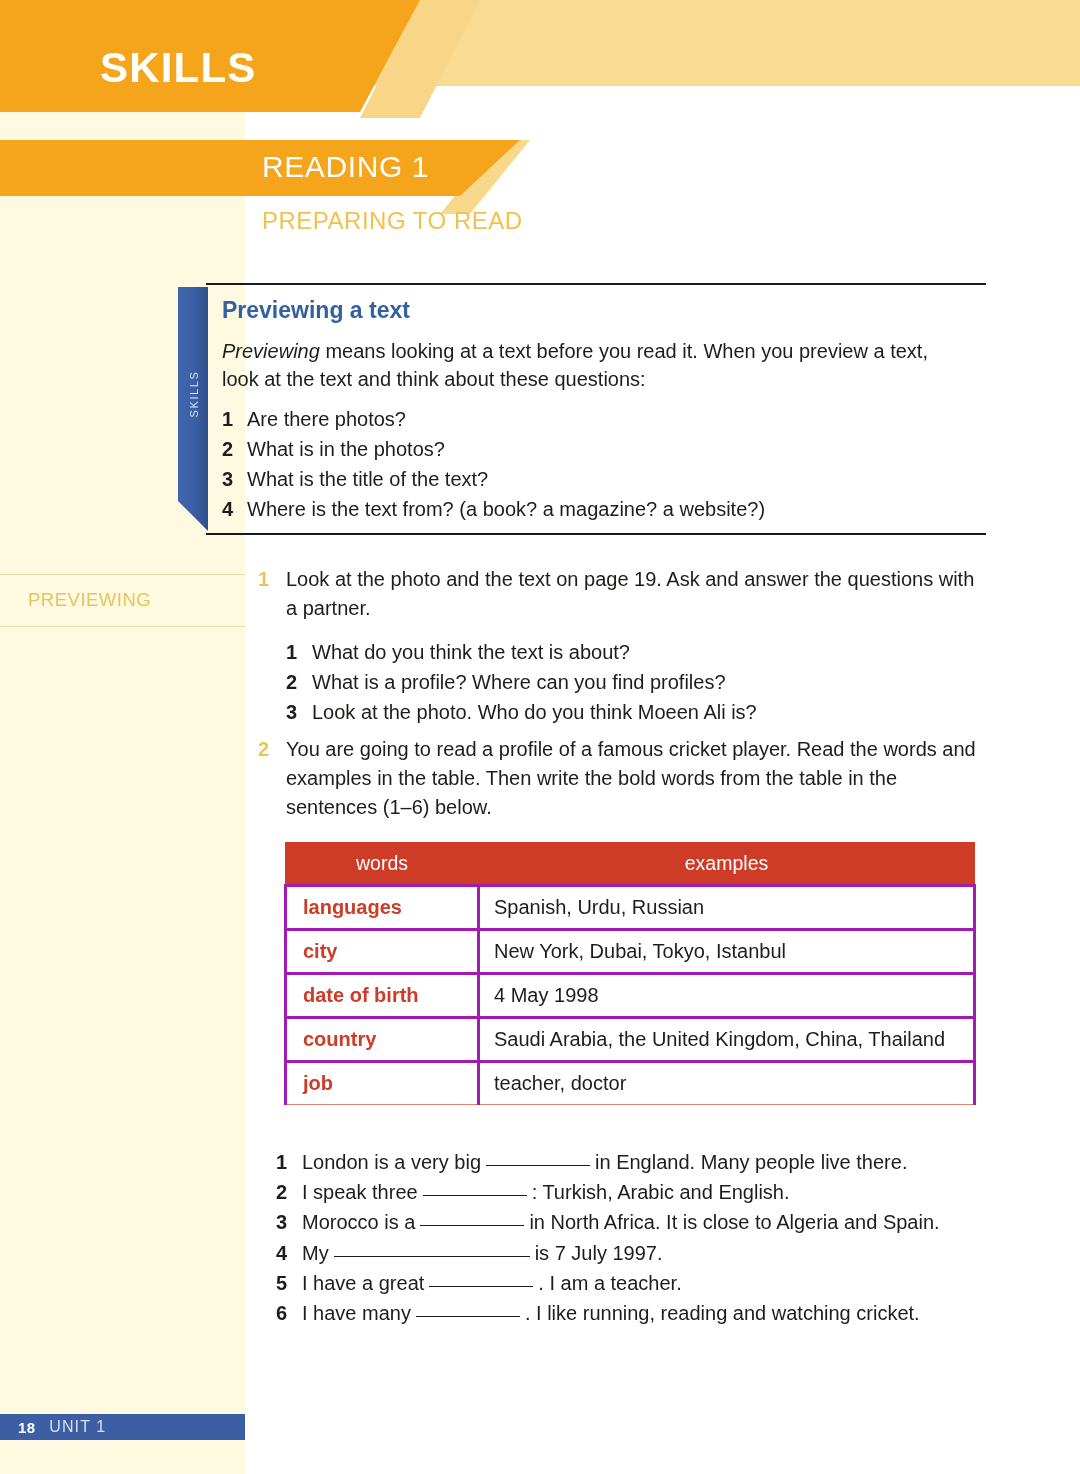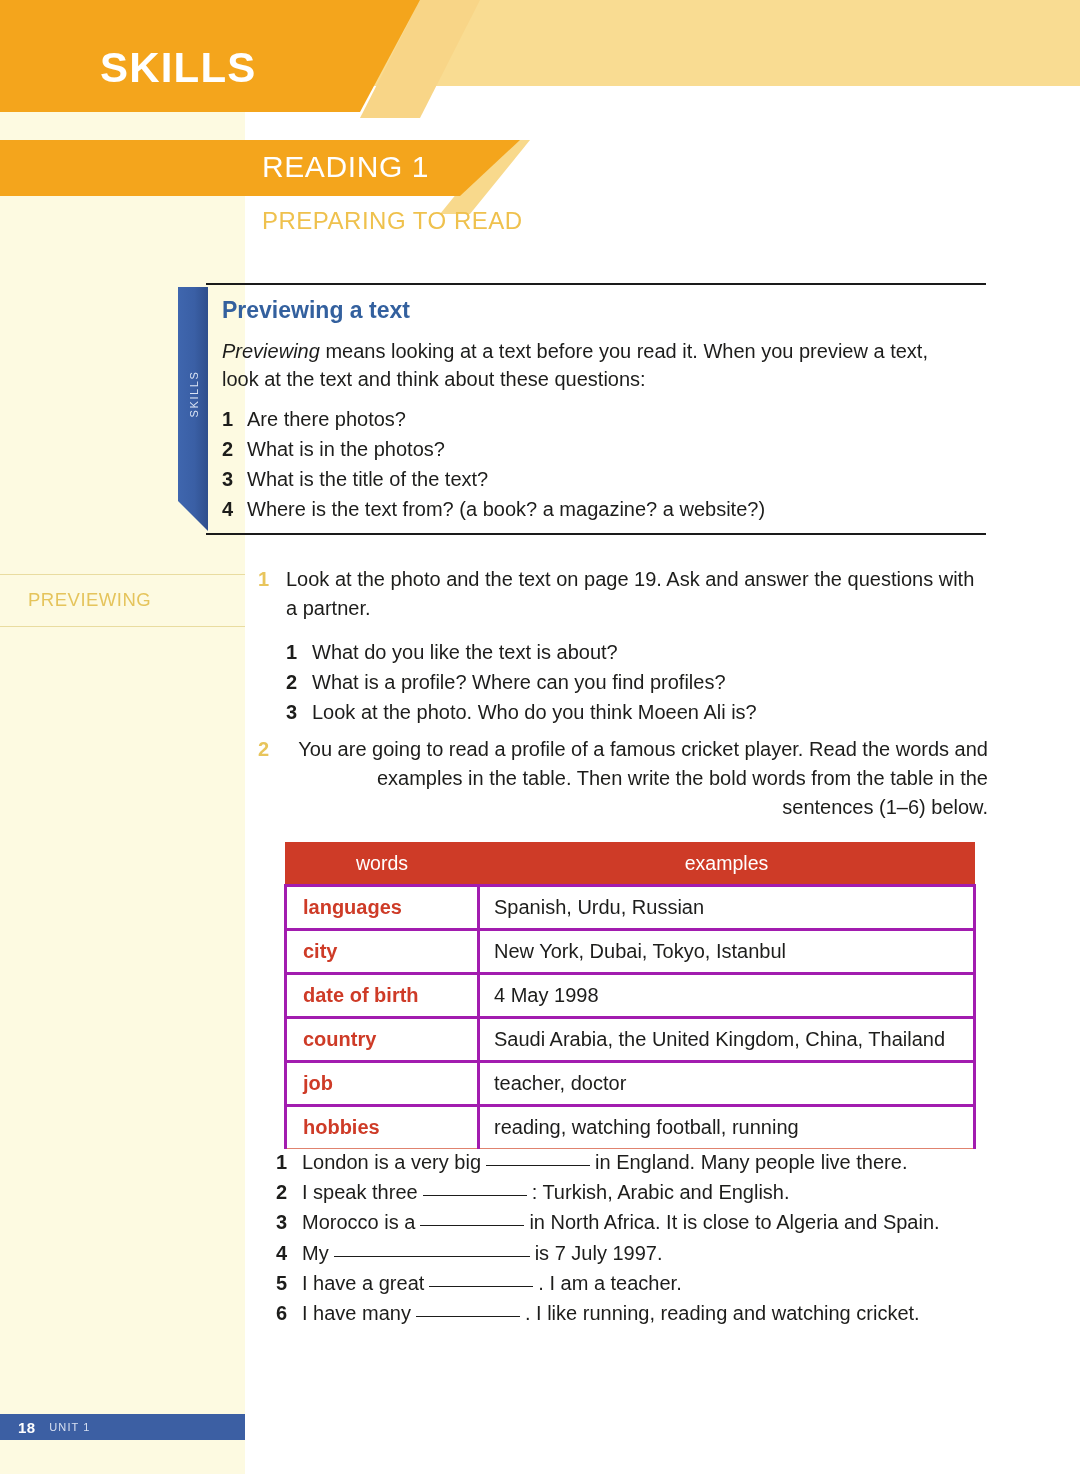--- a/index.html
+++ b/index.html
@@ -239,21 +239,21 @@
     left: 258px;
     top: 565px;
     width: 730px;
   }
   .ex1 .ex-body { width: 715px; }
   .ex2 {
     left: 258px;
     top: 735px;
     width: 730px;
   }
-  .ex2 .ex-body { width: 712px; text-align: right; }
+  .ex2 .ex-body { width: 712px; }
 
   .sub-list {
     margin: 14px 0 0 0;
     padding: 0;
     list-style: none;
   }
   .sub-list li {
     display: flex;
     align-items: baseline;
     font-size: 20px;
@@ -343,21 +343,21 @@
   }
   .footer-page {
     color: #ffffff;
     font-size: 15px;
     font-weight: bold;
     margin-left: 18px;
     letter-spacing: 0.3px;
   }
   .footer-unit {
     color: #d7e0f1;
-    font-size: 11px;
+    font-size: 16px;
     margin-left: 14px;
     letter-spacing: 1.1px;
   }
 </style>
 </head>
 <body>
 
 <div class="page">
 
   <div class="sidebar-bg"></div>
@@ -406,21 +406,21 @@
 
   <div class="margin-label ml-previewing">PREVIEWING</div>
 
   <div class="exercise ex1">
     <div class="ex-num">1</div>
     <div class="ex-body">
       <span>Look at the photo and the text on page 19. Ask and answer the questions with a partner.</span>
       <ul class="sub-list">
         <li>
           <span class="snum">1</span>
-          <span>What do you like the text is about?</span>
+          <span>What do you think the text is about?</span>
         </li>
         <li>
           <span class="snum">2</span>
           <span>What is a profile? Where can you find profiles?</span>
         </li>
         <li>
           <span class="snum">3</span>
           <span>Look at the photo. Who do you think Moeen Ali is?</span>
         </li>
       </ul>
@@ -453,24 +453,20 @@
         <td>4 May 1998</td>
       </tr>
       <tr>
         <td class="word-cell">country</td>
         <td>Saudi Arabia, the United Kingdom, China, Thailand</td>
       </tr>
       <tr>
         <td class="word-cell">job</td>
         <td>teacher, doctor</td>
       </tr>
-      <tr>
-        <td class="word-cell">hobbies</td>
-        <td>reading, watching football, running</td>
-      </tr>
     </tbody>
   </table>
 
   <ul class="gapfill">
     <li>
       <span class="gnum">1</span>
       <span><span>London is a very big</span><span class="blank b-short"></span><span>in England. Many people live there.</span></span>
     </li>
     <li>
       <span class="gnum">2</span>

